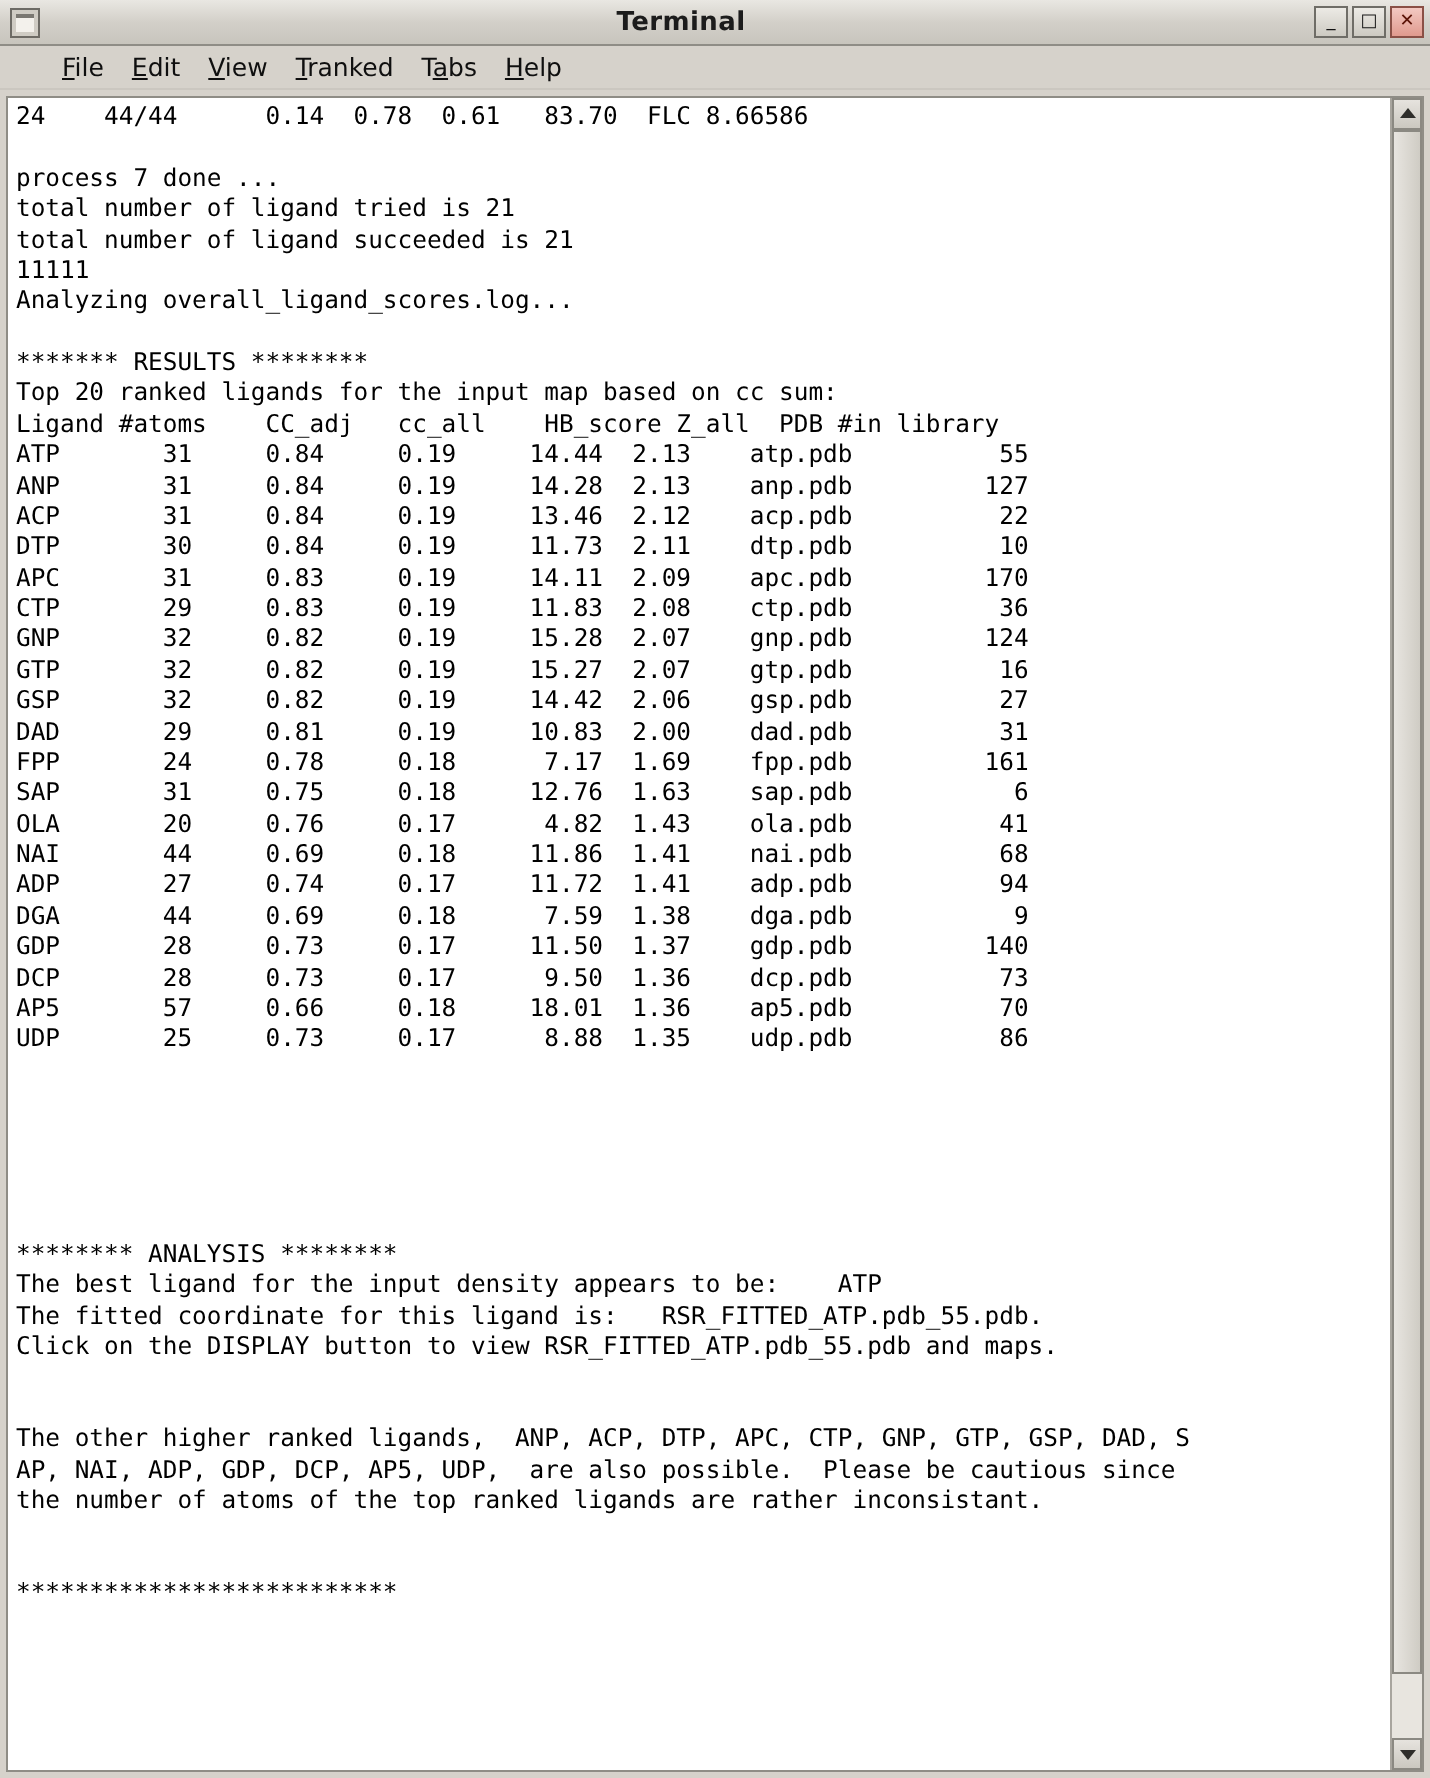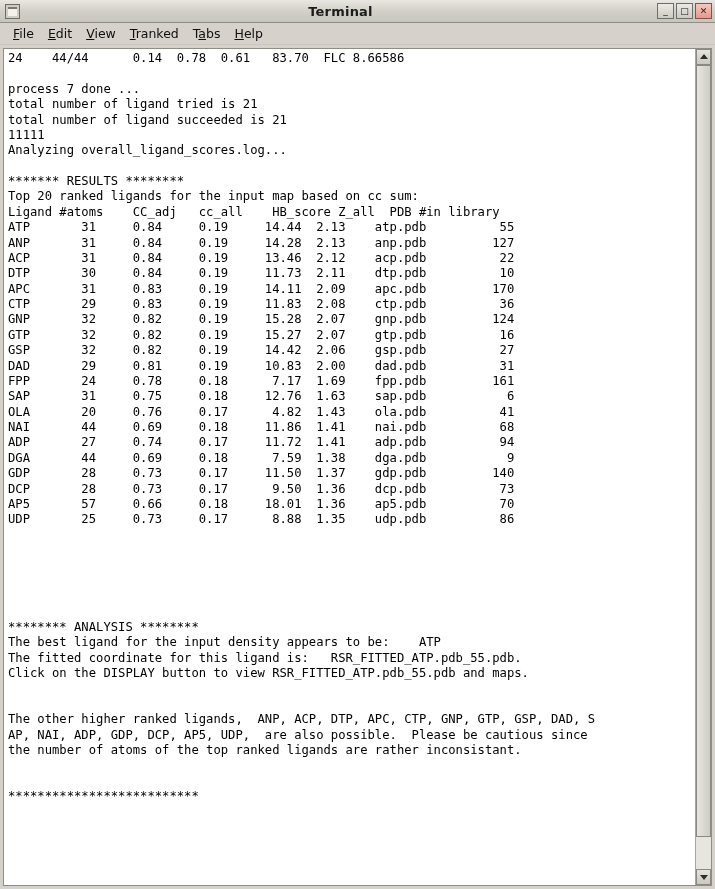--- a/index.html
+++ b/index.html
@@ -79,21 +79,21 @@
     color: #5a1206;
     font-weight: bold;
   }
 
   
   .menubar {
     height: 22px;
     background: #d6d2cb;
     display: flex;
     align-items: center;
-    padding-left: 6px;
+    padding-left: 24px;
     box-sizing: border-box;
     border-bottom: 1px solid #cbc7c0;
   }
   .menu-item {
     font-size: 12.5px;
     color: #0f0f0f;
     padding: 2px 7px;
     font-family: "DejaVu Sans", sans-serif;
     cursor: default;
   }

